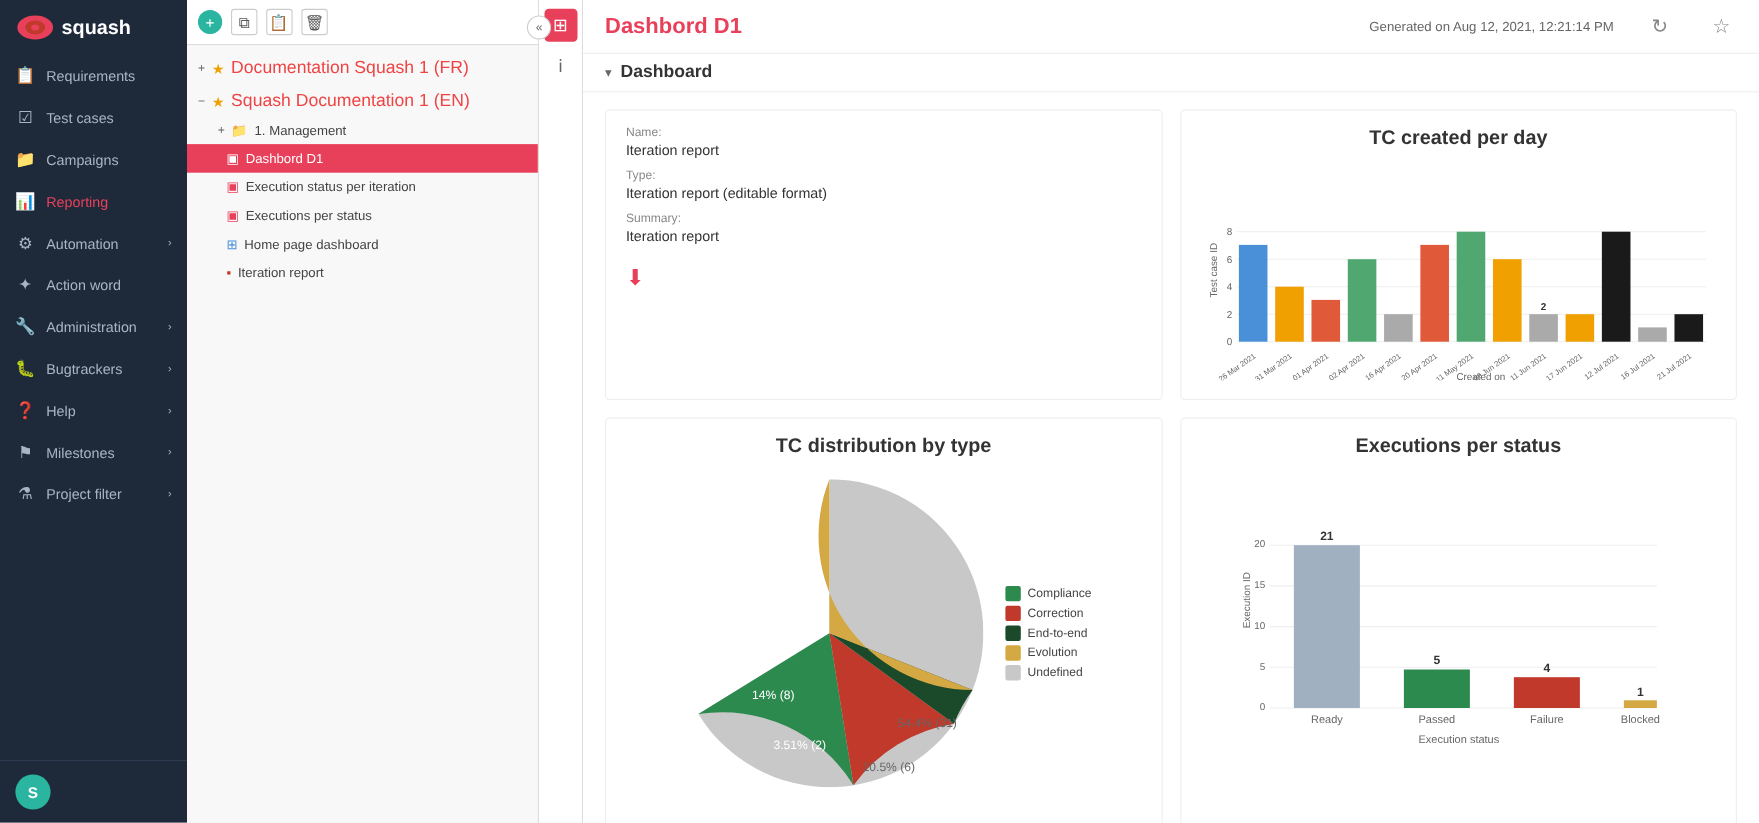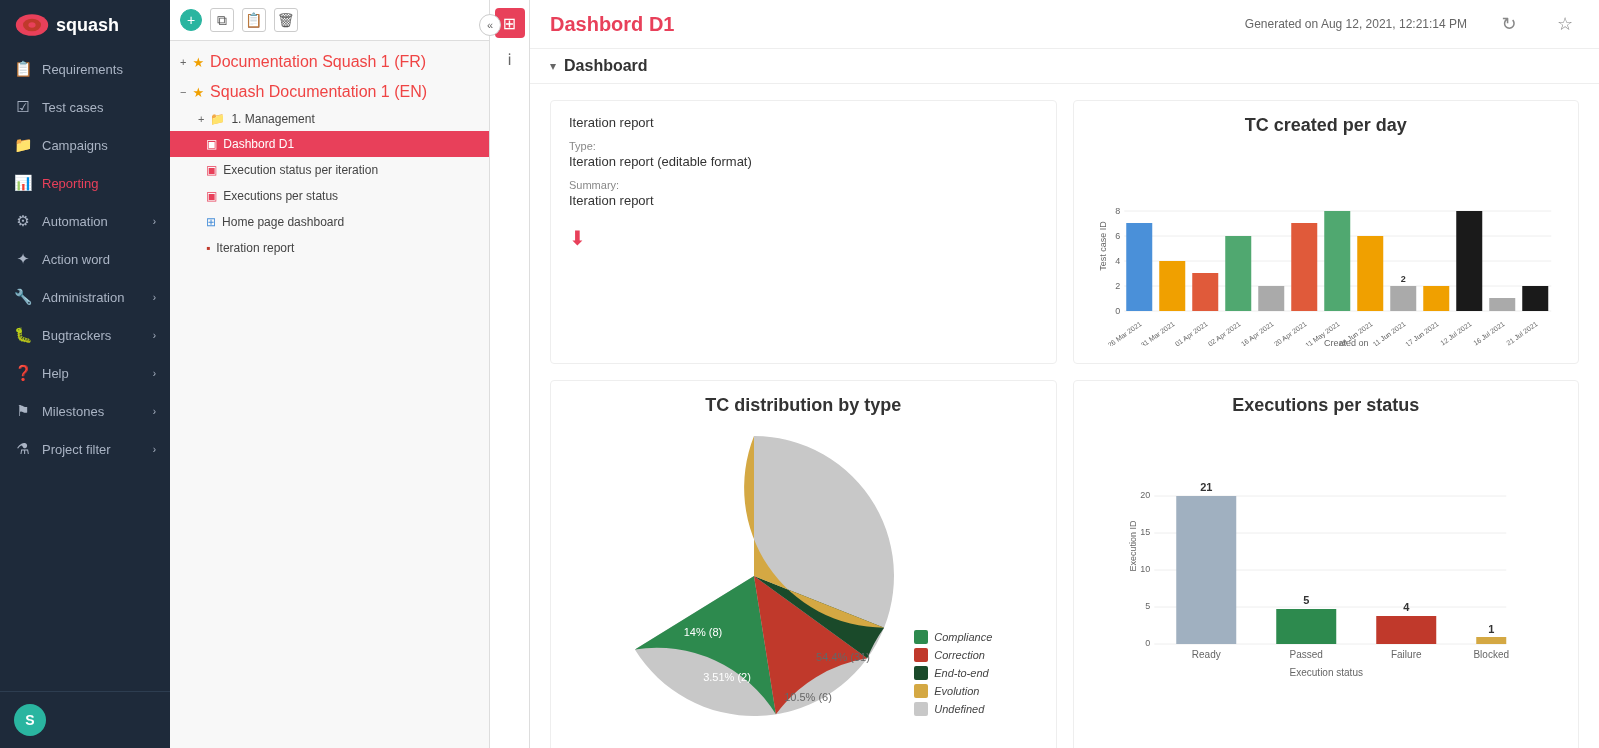--- a/index.html
+++ b/index.html
@@ -417,20 +417,21 @@
 
   <div class="dashboard-section">
     <span class="chevron-down">▾</span>
     <span class="dashboard-label">Dashboard</span>
   </div>
 
   <div class="dashboard-body">
 
     <div class="info-card">
       <div class="info-row">
+        <div class="info-label">Name:</div>
         <div class="info-value">Iteration report</div>
       </div>
       <div class="info-row">
         <div class="info-label">Type:</div>
         <div class="info-value">Iteration report (editable format)</div>
       </div>
       <div class="info-row">
         <div class="info-label">Summary:</div>
         <div class="info-value">Iteration report</div>
       </div>
@@ -505,21 +506,21 @@
         <rect x="426" y="140" width="26" height="25" fill="#1a1a1a"></rect>
         <text x="439" y="136" font-size="9" fill="white" text-anchor="middle" font-weight="bold">2</text>
         <text x="439" y="180" font-size="7" fill="#666" text-anchor="end" transform="rotate(-35,439,175)">21 Jul 2021</text>
 
         <text x="250" y="200" font-size="9" fill="#666" text-anchor="middle">Created on</text>
       </svg>
     </div>
 
     <div class="chart-card">
       <div class="chart-title">TC distribution by type</div>
-      <div style="display:flex;align-items:flex-end;justify-content:center;padding:10px 0;font-style:italic;">
+      <div style="display:flex;align-items:center;justify-content:center;padding:10px 0;">
         <svg width="280" height="280" viewBox="-1 -1 2 2" style="transform:rotate(-90deg)">
 
           <path d="M0,0 L1,0 A1,1,0,1,1,-0.5253,-0.851 Z" fill="#c8c8c8"></path>
 
           <path d="M0,0 L-0.5253,-0.851 A1,1,0,0,1,-0.9877,0.1564 Z" fill="#2d8a4e"></path>
 
           <path d="M0,0 L-0.9877,0.1564 A1,1,0,0,1,-0.5878,0.809 Z" fill="#c0392b"></path>
 
           <path d="M0,0 L-0.5878,0.809 A1,1,0,0,1,-0.369,0.9295 Z" fill="#1a4a2a"></path>
 

